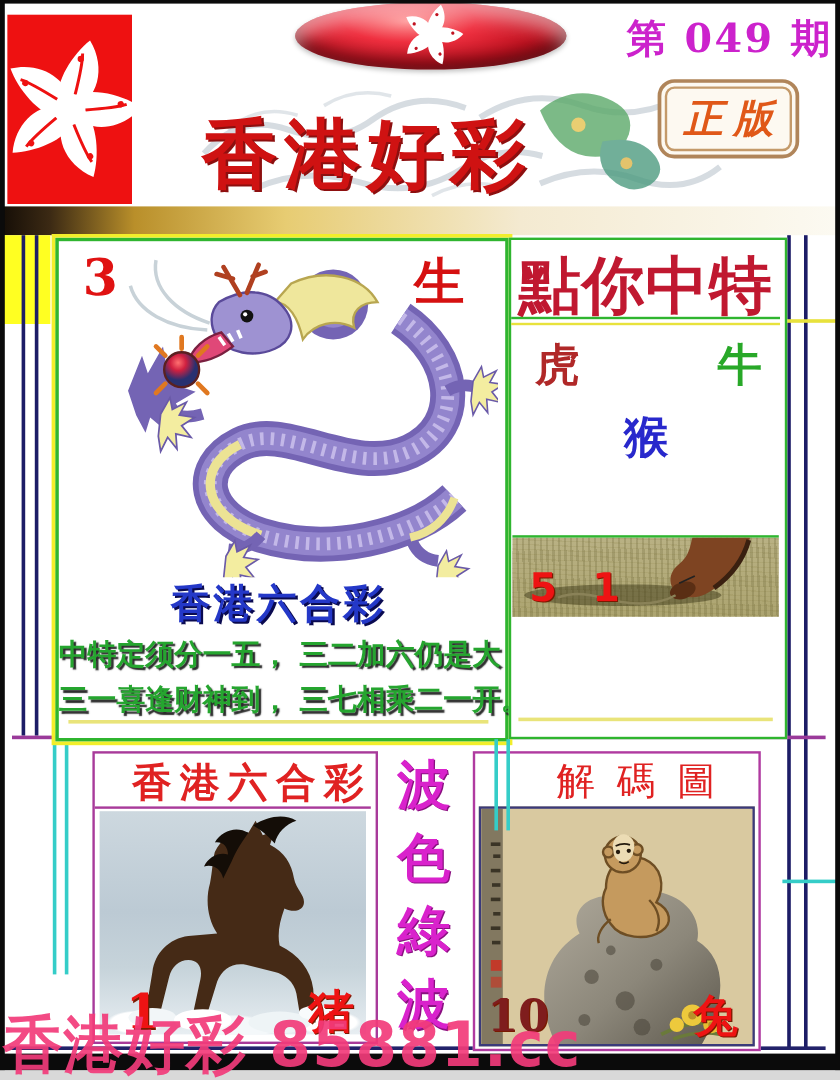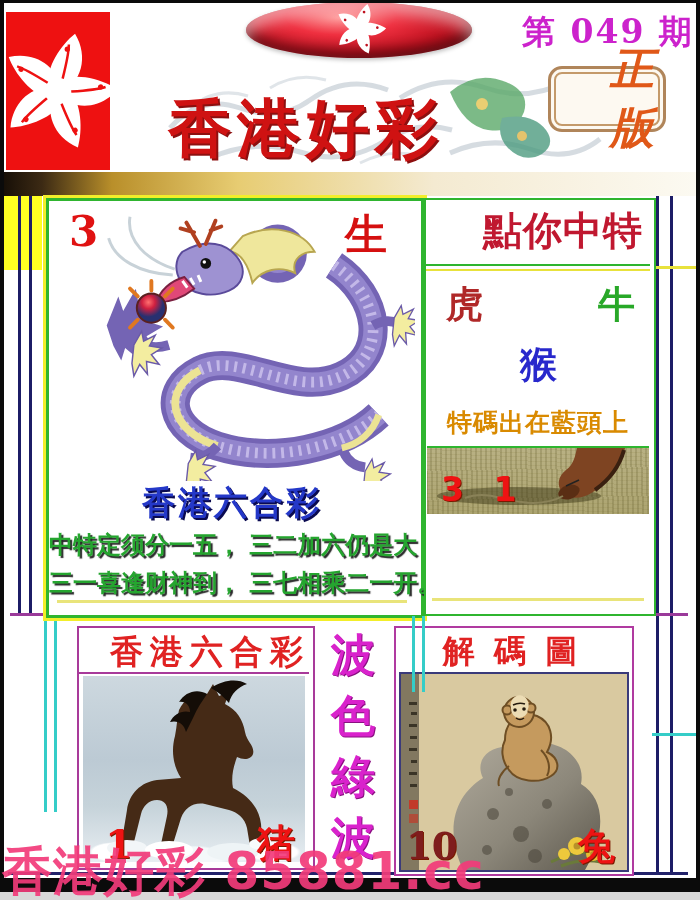--- a/index.html
+++ b/index.html
@@ -19,21 +19,21 @@
   .flag{left:6px;top:12px;width:104px;height:158px;}
   .swirl{left:150px;top:58px;width:470px;height:128px;opacity:.85;}
   .oval{left:246px;top:2px;width:226px;height:56px;border-radius:50%;
         background:radial-gradient(ellipse at 42% 28%, #ff9a9a 0%, #ef3040 30%, #c01220 62%, #7c0a12 100%);
         box-shadow:inset 0 10px 14px rgba(255,255,255,.5), inset 0 -8px 12px rgba(0,0,0,.4), 0 2px 4px rgba(0,0,0,.25);}
   .oval svg{position:absolute;left:66px;top:-6px;}
   .issue{left:522px;top:10px;width:170px;font-size:33px;font-weight:bold;color:#cc22cc;letter-spacing:2px;white-space:nowrap;}
   .stamp{left:548px;top:66px;width:112px;height:60px;border:3px solid #b0855a;border-radius:14px;
          background:#fdf9f1;box-shadow:inset 0 0 0 3px #fdf9f1, inset 0 0 0 5px #c49a6a;
          display:flex;align-items:center;justify-content:center;}
-  .stamp span{font-size:44px;font-weight:bold;font-style:italic;color:#e05818;letter-spacing:9px;padding-left:9px;text-align:right;}
+  .stamp span{font-size:33px;font-weight:bold;font-style:italic;color:#e05818;letter-spacing:9px;padding-left:9px;text-align:right;}
   .masthead{left:168px;top:86px;width:390px;font-size:63px;font-weight:bold;color:#cf1212;
             letter-spacing:6px;white-space:nowrap;text-shadow:2px 2px 0 #8d0f0f;}
   .goldbar{left:0;top:172px;width:700px;height:24px;
            background:linear-gradient(90deg,#140d06 0%,#3c2a14 6%,#b98f2a 16%,#e7cc72 34%,#f4ead1 62%,#fcfaf2 100%);}
 
   
   .yellow-block{left:0;top:196px;width:42px;height:74px;background:#ffff22;}
   .vline{width:3px;background:#1c1c66;}
   .vteal{width:3px;background:#35cdc8;}
   .hline-yellow{height:3px;background:#e8e23c;}
@@ -49,22 +49,22 @@
   .dragon-art{left:0px;top:8px;width:366px;height:272px;}
   .caption{left:0;top:280px;width:366px;text-align:center;font-size:33px;font-weight:bold;
            color:#2438c8;letter-spacing:3px;text-shadow:2px 2px 0 #0a0a50;}
   .poem{left:0;width:366px;text-align:center;font-size:24px;font-weight:bold;color:#25a52f;
         text-shadow:2px 2px 1px #2a2a2a;white-space:nowrap;}
   .poem1{top:328px;} .poem2{top:366px;}
   .panel-yline{left:8px;top:399px;width:350px;height:3px;background:#e9e47a;}
 
   
   .pick-panel{left:424px;top:198px;width:228px;height:414px;background:#ffffff;border:2px solid #2fb52f;}
-  .pick-title{left:0;top:4px;width:224px;text-align:center;font-size:39px;font-weight:bold;
-              color:#c01830;letter-spacing:1px;padding-left:25px;}
+  .pick-title{left:0;top:4px;width:224px;text-align:center;font-size:52px;font-weight:bold;
+              color:#c01830;letter-spacing:1px;}
   .pick-sep-green{left:0;top:64px;width:224px;height:2px;background:#2fb52f;}
   .pick-sep-yellow{left:0;top:69px;width:224px;height:2px;background:#e8e23c;}
   .zodiac{font-size:37px;font-weight:bold;}
   .z-red{left:20px;top:80px;color:#b02828;}
   .z-green{left:172px;top:80px;color:#28a828;}
   .z-blue{left:94px;top:140px;color:#2828cc;}
   .pick-hint{left:0;top:206px;width:224px;text-align:center;font-size:25px;font-weight:bold;
              color:#d98a00;letter-spacing:1px;white-space:nowrap;}
   .grass-photo{left:1px;top:246px;width:222px;height:66px;border-top:2px solid #2fb52f;
                background:
@@ -87,22 +87,22 @@
                radial-gradient(40px 14px at 190px 176px,#ffffff 0 60%,rgba(255,255,255,0) 70%),
                linear-gradient(#cdd8df 0%,#bccad4 45%,#c6d3da 70%,#e8eef2 100%);}
   .m6-num{left:26px;top:192px;font-size:40px;font-weight:bold;color:#ee1313;text-shadow:1px 1px 0 #7a1a00;}
   .m6-zod{left:178px;top:190px;font-size:38px;font-weight:bold;color:#ee1313;text-shadow:1px 1px 0 #7a1a00;}
 
   .wave-col{left:318px;top:624px;width:70px;height:244px;display:flex;flex-direction:column;
             align-items:center;}
   .wave-col span{font-size:44px;line-height:61px;font-weight:bold;color:#d922cc;text-shadow:1px 1px 0 #8a1080;}
 
   .decode-panel{left:394px;top:626px;width:236px;height:246px;background:#fff;border:2px solid #b03aa0;}
-  .decode-title{left:0;top:2px;width:232px;text-align:center;font-size:32px;font-weight:bold;
-                color:#e02222;letter-spacing:4px;white-space:nowrap;}
+  .decode-title{left:0;top:2px;width:232px;text-align:center;font-size:32px;font-weight:normal;
+                color:#e02222;letter-spacing:4px;white-space:nowrap;padding-left:20px;}
   .monkey-art{left:3px;top:44px;width:226px;height:196px;border:2px solid #3a3a7a;background:#d9c9a0;}
   .dc-num{left:10px;top:196px;font-size:37px;font-weight:bold;color:#7f1d1d;text-shadow:1px 1px 0 #7a1a00;}
   .dc-zod{left:182px;top:194px;font-size:37px;font-weight:bold;color:#ee1313;text-shadow:1px 1px 0 #7a1a00;}
 
   
   .watermark{left:2px;top:838px;width:696px;font-size:50px;font-weight:bold;color:#f23b7a;
              opacity:.92;letter-spacing:1px;white-space:nowrap;z-index:60;transform:scaleY(1.04);}
 </style>
 </head>
 <body>
@@ -268,31 +268,30 @@
     <div class="abs panel-yline"></div>
   </div>
 
   <div class="abs pick-panel">
     <div class="abs pick-title serif">點你中特</div>
     <div class="abs pick-sep-green"></div>
     <div class="abs pick-sep-yellow"></div>
     <div class="abs zodiac z-red serif">虎</div>
     <div class="abs zodiac z-green serif">牛</div>
     <div class="abs zodiac z-blue serif">猴</div>
-    <div class="abs pick-hint serif">特碼出在藍頭上</div>
     <div class="abs grass-photo">
       <svg width="222" height="66" viewBox="0 0 222 66">
         <ellipse cx="92" cy="48" rx="82" ry="9" fill="rgba(52,46,16,.45)"></ellipse>
         <path d="M150,0 L198,0 C194,22 182,34 166,44 C156,51 143,52 136,45 C129,38 131,28 139,22 C147,16 148,8 150,0 Z" fill="#7e4422"></path>
         <ellipse cx="142" cy="44" rx="11" ry="7" fill="#5a2e14" transform="rotate(-18 142 44)"></ellipse>
         <path d="M197,2 C192,20 182,32 168,42" stroke="#3a2010" stroke-width="4" fill="none"></path>
         <path d="M139,38 L152,32" stroke="#222" stroke-width="1.5"></path>
         <path d="M136,48 C118,58 96,56 74,50 C60,46 48,46 38,50" stroke="#8a8258" stroke-width="2" fill="none"></path>
       </svg>
-      <div class="abs photo-num">3 1</div>
+      <div class="abs photo-num">5 1</div>
     </div>
     <div class="abs pick-yline"></div>
   </div>
 
   <div class="abs m6-panel">
     <div class="abs m6-title serif">香港六合彩</div>
     <div class="abs m6-sep"></div>
     <div class="abs sea-photo">
       <svg width="222" height="186" viewBox="0 0 222 186">
         <path d="M96,34 C102,22 112,16 124,18 L130,8 L136,20 L146,16 L142,28 C154,34 160,44 162,56 C164,66 172,70 170,78 C168,84 160,84 154,81 C150,92 148,102 150,112 C166,120 176,132 178,148 L180,176 L168,176 L164,152 C162,142 154,136 146,134 L122,128 C110,126 102,132 98,142 L90,168 L78,168 L84,140 C86,130 82,124 74,124 C66,124 60,130 58,138 L50,170 L38,170 L44,134 C46,118 58,106 74,104 L98,102 C90,90 88,74 92,60 C94,50 94,42 96,34 Z" fill="#452a16"></path>

